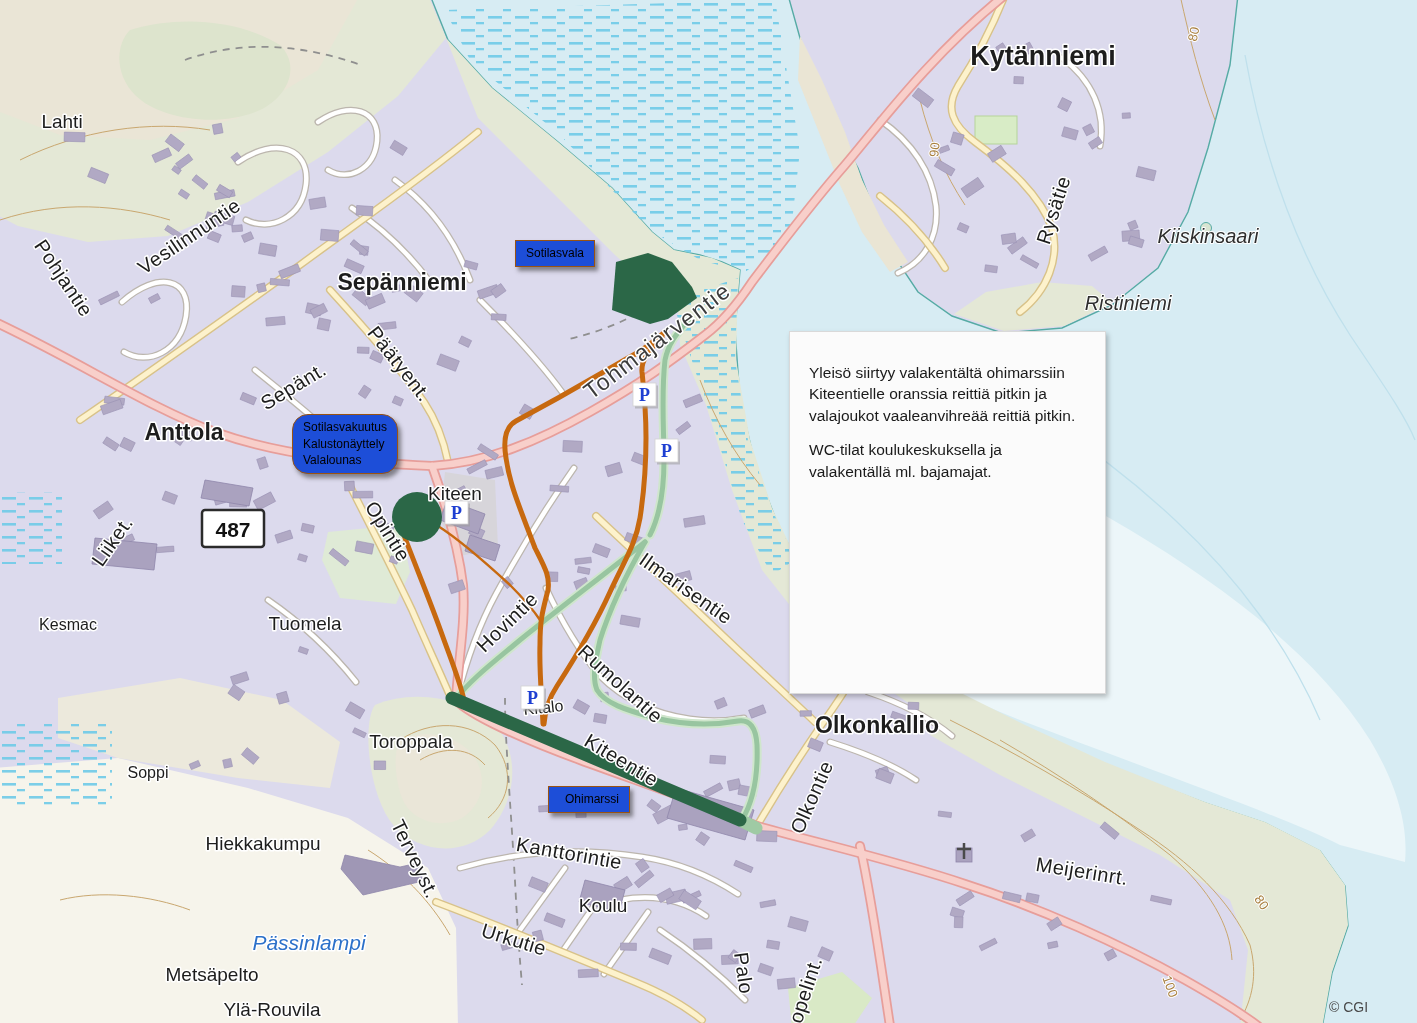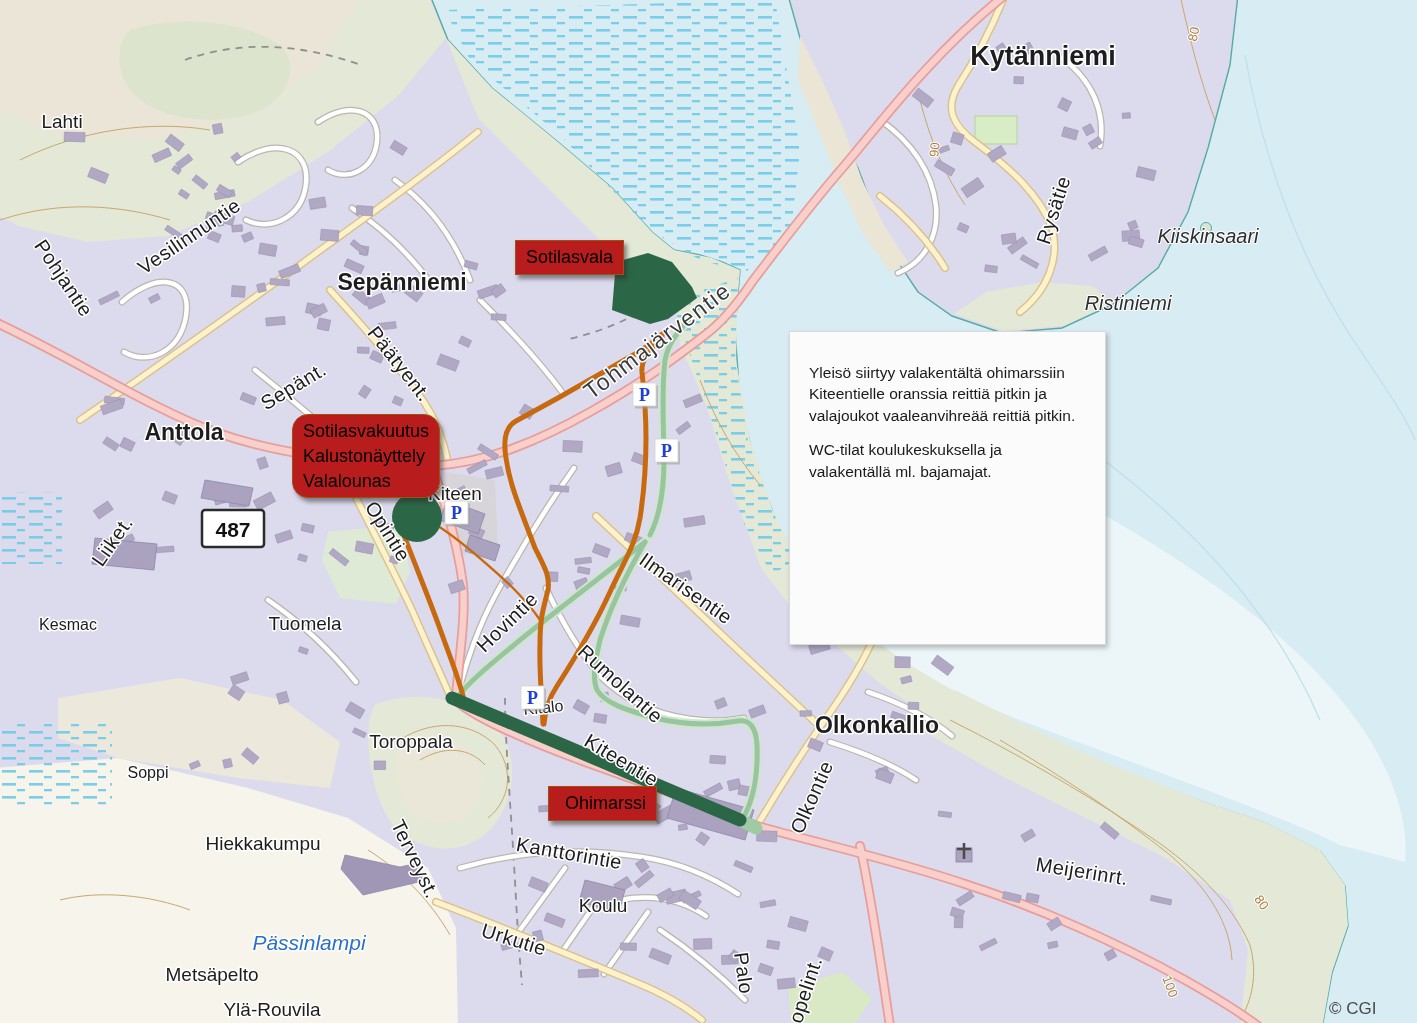--- a/index.html
+++ b/index.html
@@ -16,29 +16,29 @@
   .street-xl{font-size:23px;fill:#3c3c3c;letter-spacing:1.5px;}
   .name{font-size:16px;}
   .name-lg{font-size:19px;}
   .water-name{font-size:20px;font-style:italic;fill:#2e2e2e;stroke-width:2px;}
   .lake-name{font-size:21px;font-style:italic;fill:#2b70c9;}
   .contour{font-size:13px;fill:#a87f3f;stroke-width:2px;}
   .shield-txt{font-size:21px;font-weight:bold;fill:#111;text-anchor:middle;}
   .p-txt{font-family:"Liberation Serif",serif;font-weight:bold;font-size:18px;fill:#1e3fd2;text-anchor:middle;}
 
   
-  .obox{position:absolute;background:#b91c1c;border:1px solid #9a5312;
+  .obox{position:absolute;background:#1d4ed8;border:1px solid #9a5312;
         box-shadow:3px 4px 4px rgba(40,40,40,.5);color:#000;
-        font-size:18px;line-height:1.38;padding:4px 10px;white-space:nowrap;}
-  .info-box{position:absolute;left:789px;top:331px;width:317px;height:314px;
+        font-size:12px;line-height:1.38;padding:4px 10px;white-space:nowrap;}
+  .info-box{position:absolute;left:789px;top:331px;width:317px;height:363px;
             background:#fbfbfb;border:1px solid #d9d9d9;box-shadow:2px 3px 5px rgba(0,0,0,.25);
             box-sizing:border-box;padding:30px 18px 0 19px;color:#1a1a1a;
             font-size:15.5px;line-height:1.38;}
   .info-box p{margin:0 0 13px 0;}
-  .attribution{position:absolute;left:1329px;top:999px;font-size:17px;color:#4a4a4a;}
+  .attribution{position:absolute;left:1329px;top:999px;font-size:14px;color:#4a4a4a;}
 </style>
 </head>
 <body>
 
 <div id="stage">
 <svg width="1417" height="1023" viewBox="0 0 1417 1023">
   <defs>
     <pattern id="marsh" width="27" height="13" patternUnits="userSpaceOnUse">
       <rect x="2" y="3" width="14" height="2.6" fill="#74cce8"></rect>
       <rect x="17" y="9" width="8" height="2.3" fill="#74cce8"></rect>

